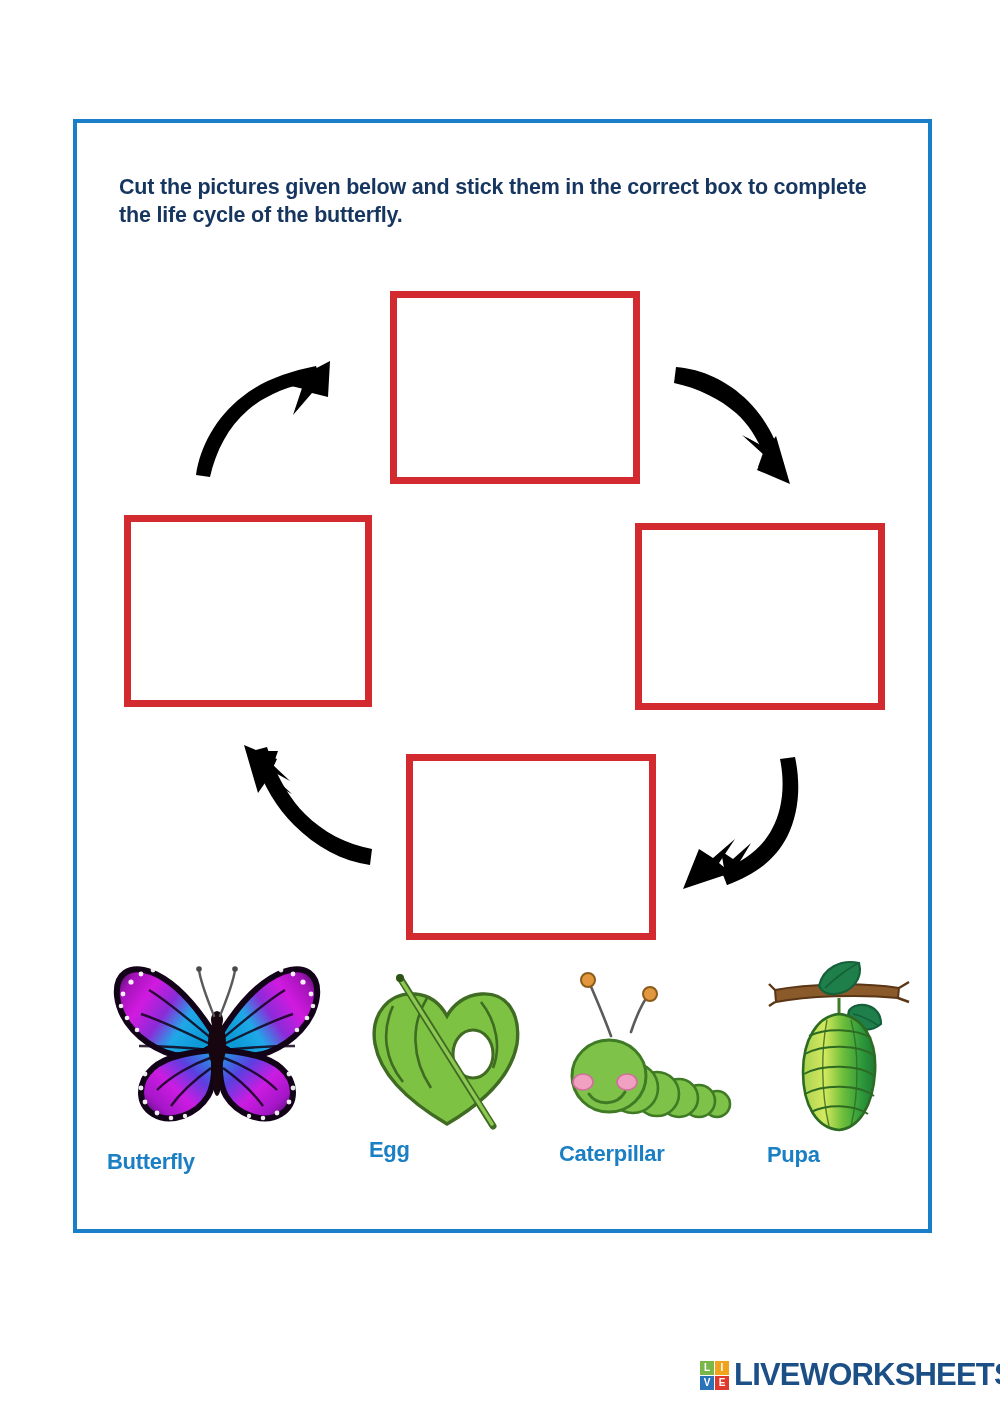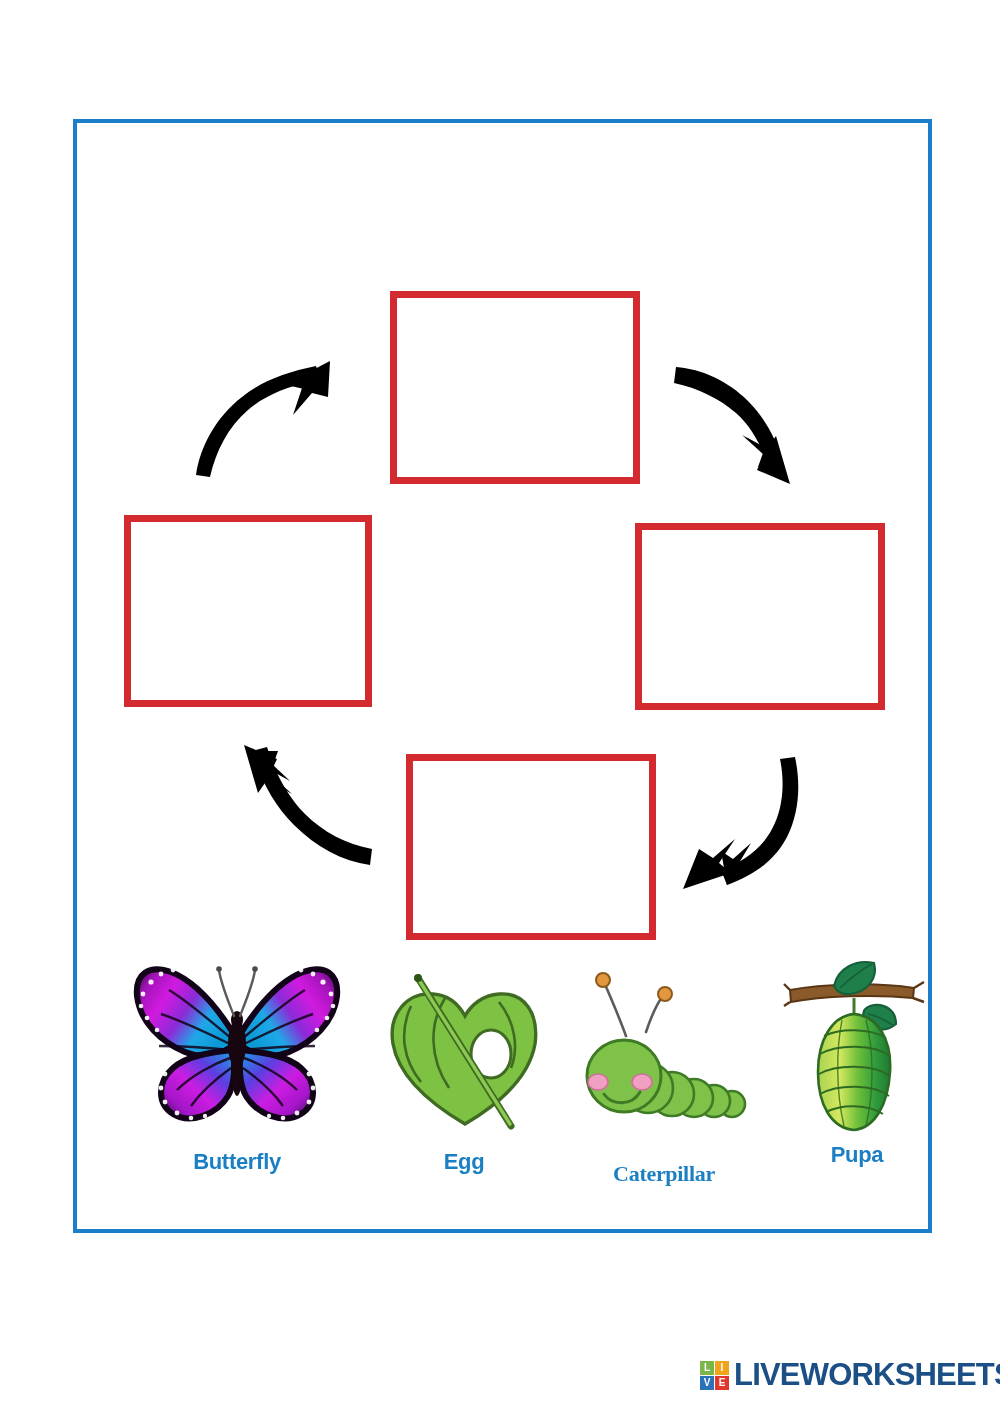--- a/index.html
+++ b/index.html
@@ -65,41 +65,40 @@
   
   #picture-strip {
     position: absolute;
     left: 30px;
     top: 835px;
     width: 800px;
     height: 245px;
   }
   .picture-cell {
     position: absolute;
-    text-align: center;
   }
   .picture-art {
     position: relative;
     margin: 0 auto;
   }
   .picture-label {
     color: #1b7fc4;
     font-size: 22px;
     font-weight: bold;
     font-family: "Liberation Sans", sans-serif;
     letter-spacing: -0.3px;
   }
   #cell-butterfly   { left:   0px; top:   0px; width: 260px; }
   #cell-egg         { left: 262px; top:   0px; width: 190px; }
   #cell-caterpillar { left: 452px; top:   0px; width: 210px; }
   #cell-pupa        { left: 660px; top:   0px; width: 180px; }
 
   .label-row-butterfly   { margin-top: 12px; }
-  .label-row-egg         { margin-top: 12px; }
-  .label-row-caterpillar { margin-top: 24px; font-family: Liberation Serif, serif; }
+  .label-row-egg         { }
+  .label-row-caterpillar { margin-top: 4px; }
   .label-row-pupa        { }
 
   
   #footer-logo {
     position: absolute;
     left: 700px;
     top: 1355px;
     display: flex;
     align-items: center;
     height: 40px;
@@ -131,20 +130,21 @@
     font-weight: bold;
     letter-spacing: -0.8px;
     font-family: "Liberation Sans", sans-serif;
   }
 </style>
 </head>
 <body>
 
 <div id="worksheet-frame">
 
+  <div id="instruction-heading">Cut the pictures given below and stick them in the correct box to complete the life cycle of the butterfly.</div>
 
   <div class="drop-box" id="drop-box-top"></div>
 
   <div class="drop-box" id="drop-box-left"></div>
 
   <div class="drop-box" id="drop-box-right"></div>
 
   <div class="drop-box" id="drop-box-bottom"></div>
 
   <svg class="arrow" id="arrow-top-left" viewBox="0 0 150 125">

